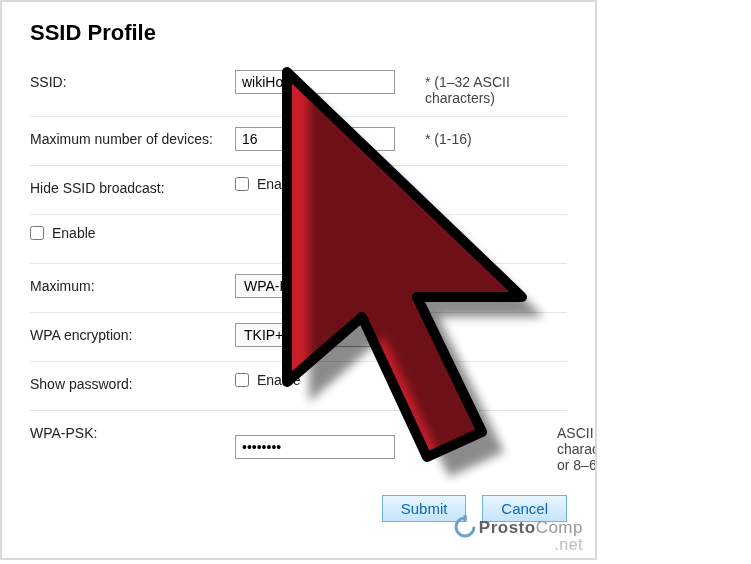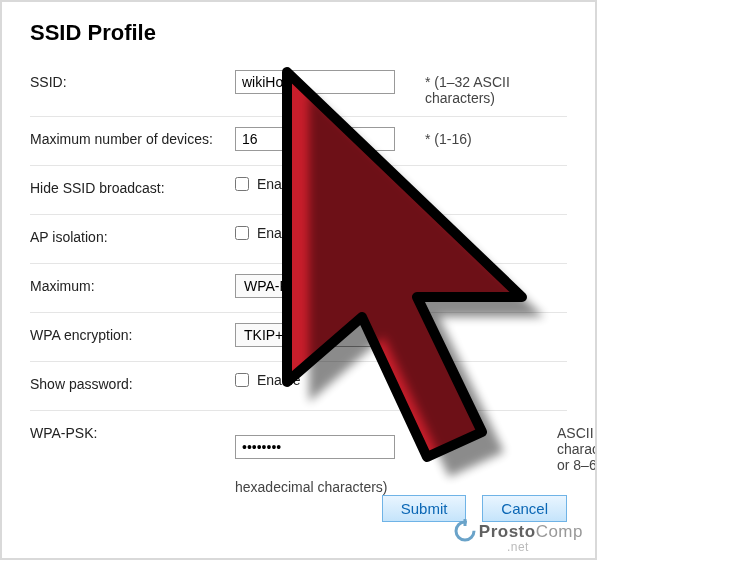--- a/index.html
+++ b/index.html
@@ -99,21 +99,21 @@
     position: absolute;
     right: 12px;
     bottom: 4px;
     font-size: 17px;
     color: #999;
     font-family: Arial, sans-serif;
     letter-spacing: 0.5px;
     margin-top: 44px;
   }
   .logo .bold { color:#616161; font-weight:bold; }
-  .logo .net { font-size:12px; color:#bbb; display:block; text-align:center; margin-top:-3px;}
+  .logo .net { font-size:16px; color:#bbb; display:block; text-align:right; margin-top:-3px;}
   .logo svg { vertical-align: -6px; margin-right:2px; }
 
   
   .cursor-wrap {
     position: absolute;
     left: 265px;
     top: 60px;
     pointer-events: none;
   }
   .cursor-shadow {
@@ -147,21 +147,20 @@
 
   <div class="row">
     <div class="label">Hide SSID broadcast:</div>
     <div class="field">
       <input type="checkbox" style="">
       <span>Enable</span>
     </div>
   </div>
 
   <div class="row">
-    <div class="label">AP isolation:</div>
     <div class="field">
       <input type="checkbox" style="">
       <span>Enable</span>
     </div>
   </div>
 
   <div class="row">
     <div class="label">Maximum:</div>
     <div class="field">
       <select>
@@ -189,21 +188,20 @@
 
   <div class="row" style="border-bottom:none; align-items:flex-start;">
     <div class="label">WPA-PSK:</div>
     <div style="flex:1;">
       <div style="display:flex; align-items:center;">
         <div class="field" style="flex:0 0 180px;">
           <input type="password" value="••••••••" style="">
         </div>
         <div class="hint" style="padding-left:142px;">ASCII characters or 8–64</div>
       </div>
-      <div class="hint-wrap">hexadecimal characters)</div>
     </div>
   </div>
 
   <div class="button-bar">
     <span class="btn">Submit</span>
     <span class="btn">Cancel</span>
   </div>
 
   <div class="logo">
     <svg width="24" height="24" viewBox="0 0 24 24">

